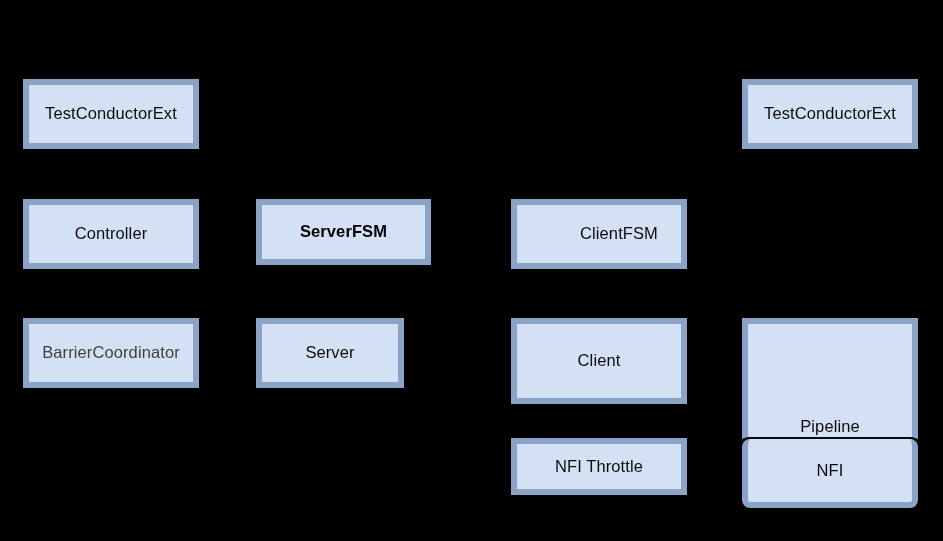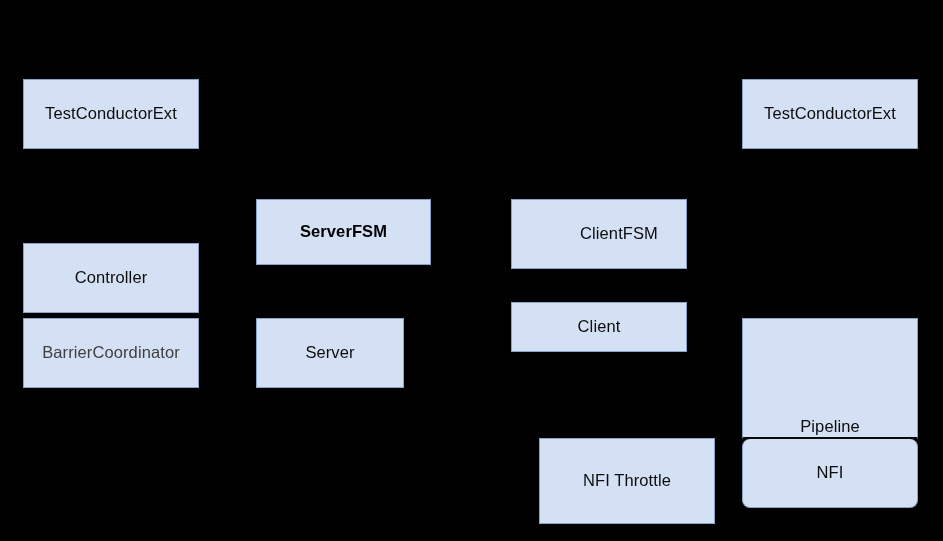--- a/index.html
+++ b/index.html
@@ -15,21 +15,21 @@
     position: relative;
     width: 943px;
     height: 541px;
     background: #000000;
     overflow: hidden;
   }
   .node {
     position: absolute;
     box-sizing: border-box;
     background: #d4e1f4;
-    border: 1px solid #8b5cf6;
+    border: 6px solid #8b5cf6;
     display: flex;
     align-items: center;
     justify-content: center;
     color: #0d0d0d;
     font-size: 16.5px;
     font-family: "Liberation Sans", sans-serif;
     letter-spacing: 0.1px;
     line-height: 1.2;
     text-align: center;
     white-space: nowrap;
@@ -52,40 +52,40 @@
 </head>
 <body>
 
 <div id="canvas" style="background: rgb(0, 0, 0);">
     <div class="node" style="left: 23px; top: 79px; width: 176px; height: 70px; background: rgb(212, 225, 244); border-color: rgb(139, 163, 199); color: rgb(13, 13, 13);">
       <span class="node-label">TestConductorExt</span>
     </div>
     <div class="node" style="left: 742px; top: 79px; width: 176px; height: 70px; background: rgb(212, 225, 244); border-color: rgb(139, 163, 199); color: rgb(13, 13, 13);">
       <span class="node-label">TestConductorExt</span>
     </div>
-    <div class="node" style="left: 23px; top: 199px; width: 176px; height: 70px; background: rgb(212, 225, 244); border-color: rgb(139, 163, 199); color: rgb(13, 13, 13); margin-top: 44px;">
+    <div class="node" style="left: 23px; top: 199px; width: 176px; height: 70px; background: rgb(212, 225, 244); border-color: rgb(139, 163, 199); color: rgb(13, 13, 13);">
       <span class="node-label">Controller</span>
     </div>
     <div class="node" style="left: 256px; top: 199px; width: 175px; height: 66px; background: rgb(212, 225, 244); border-color: rgb(139, 163, 199); color: #000000; font-weight: bold;">
       <span class="node-label">ServerFSM</span>
     </div>
     <div class="node" style="left: 511px; top: 199px; width: 176px; height: 70px; background: rgb(212, 225, 244); border-color: rgb(139, 163, 199); color: rgb(13, 13, 13); padding-left: 40px;">
       <span class="node-label">ClientFSM</span>
     </div>
     <div class="node" style="left: 23px; top: 318px; width: 176px; height: 70px; background: rgb(212, 225, 244); border-color: rgb(139, 163, 199); color: #404040;">
       <span class="node-label">BarrierCoordinator</span>
     </div>
     <div class="node" style="left: 256px; top: 318px; width: 148px; height: 70px; background: rgb(212, 225, 244); border-color: rgb(139, 163, 199); color: rgb(13, 13, 13);">
       <span class="node-label">Server</span>
     </div>
-    <div class="node" style="left: 511px; top: 302px; width: 176px; height: 50px; background: rgb(212, 225, 244); border-color: rgb(139, 163, 199); color: rgb(13, 13, 13);">
+    <div class="node" style="left: 511px; top: 318px; width: 176px; height: 86px; background: rgb(212, 225, 244); border-color: rgb(139, 163, 199); color: rgb(13, 13, 13);">
       <span class="node-label">Client</span>
     </div>
     <div class="node stack-top" style="left: 742px; top: 318px; width: 176px; height: 121px; background: rgb(212, 225, 244); border-color: rgb(139, 163, 199) rgb(139, 163, 199) rgb(10, 10, 10); color: rgb(13, 13, 13);">
       <span class="node-label">Pipeline</span>
     </div>
-    <div class="node" style="left: 511px; top: 438px; width: 176px; height: 86px; background: rgb(212, 225, 244); border-color: rgb(139, 163, 199); color: rgb(13, 13, 13); margin-left: 28px;">
+    <div class="node" style="left: 511px; top: 438px; width: 176px; height: 57px; background: rgb(212, 225, 244); border-color: rgb(139, 163, 199); color: rgb(13, 13, 13);">
       <span class="node-label">NFI Throttle</span>
     </div>
     <div class="node stack-bottom" style="left: 742px; top: 439px; width: 176px; height: 69px; background: rgb(212, 225, 244); border-color: rgb(139, 163, 199); color: rgb(13, 13, 13);">
       <span class="node-label">NFI</span>
     </div>
   </div>
 
 </body></html>

